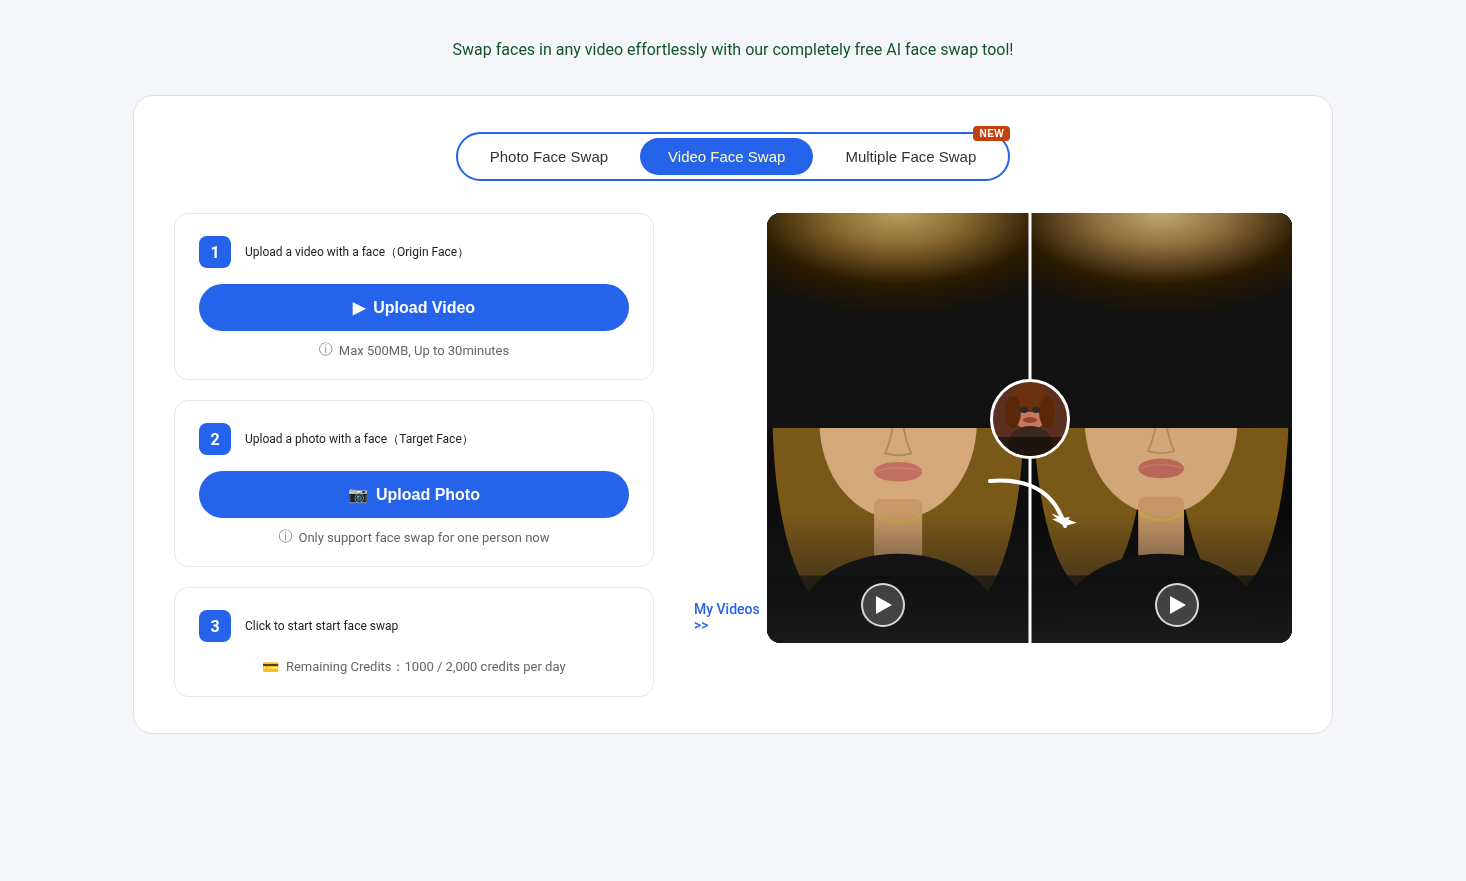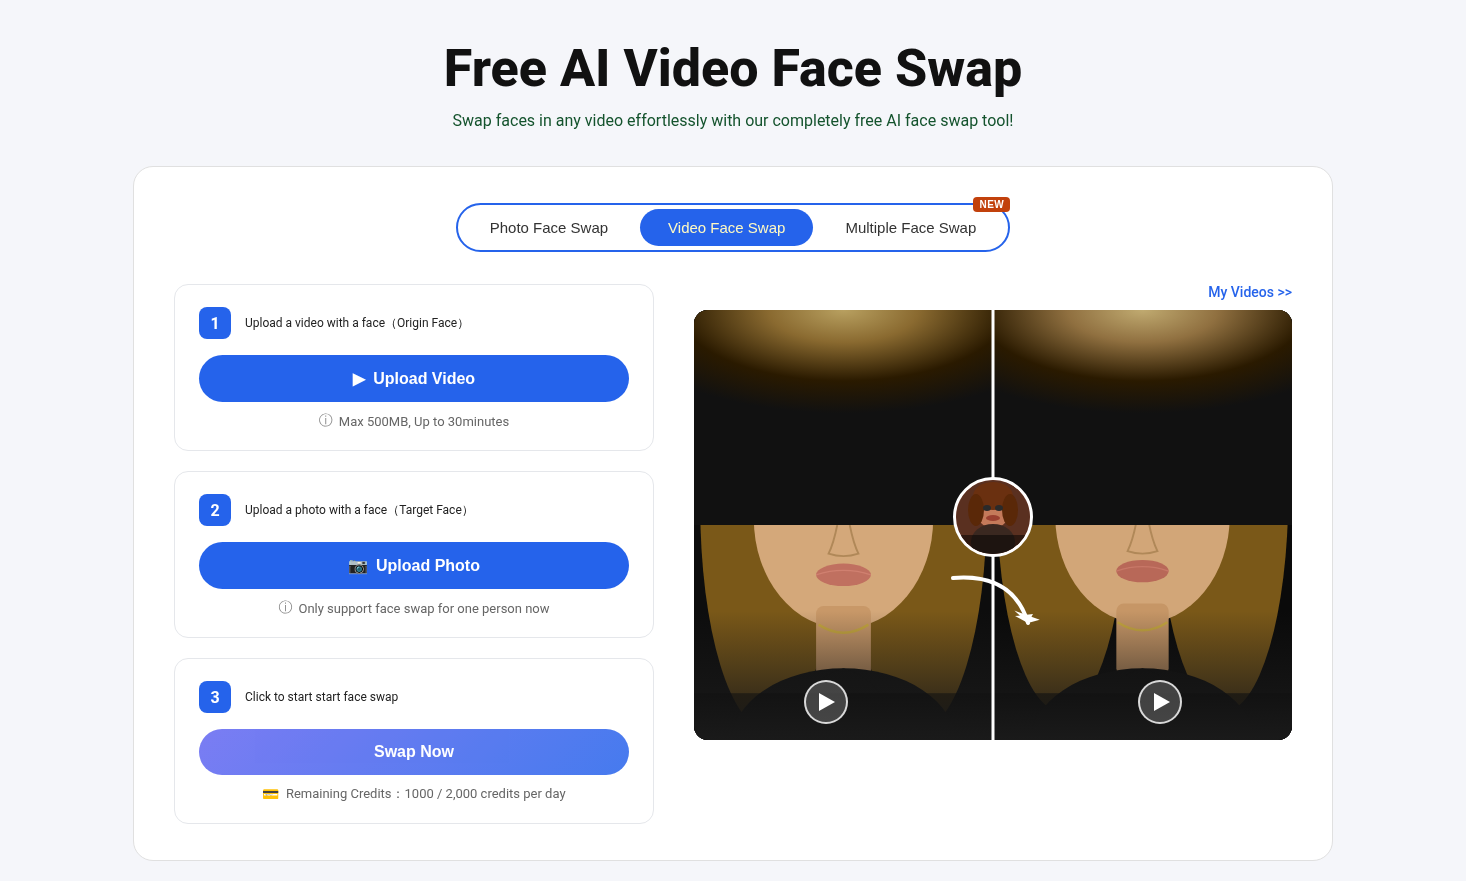--- a/index.html
+++ b/index.html
@@ -151,21 +151,21 @@
       justify-content: center;
     }
     .hint-icon {
       font-size: 14px;
       color: #888;
     }
     
     .preview-col {
       flex: 1;
       display: flex;
-      flex-direction: column;
+      flex-direction: row;
       align-items: center;
     }
     .my-videos-link {
       color: #2563eb;
       font-size: 14px;
       font-weight: 500;
       text-decoration: none;
       margin-bottom: 10px;
       cursor: pointer;
       align-self: flex-end;
@@ -289,21 +289,20 @@
     }
     
     .credits-icon {
       font-size: 14px;
     }
   </style>
 </head>
 <body>
 
 <div class="page-header">
-  <h1 class="page-title">Free AI Video Face Swap</h1>
   <p class="page-subtitle">Swap faces in any video effortlessly with our completely free AI face swap tool!</p>
 </div>
 
 <div class="main-card">
 
   <div class="tabs-container">
     <button class="tab">Photo Face Swap</button>
     <button class="tab active">Video Face Swap</button>
     <button class="tab" style="position:relative;">
       <span>Multiple Face Swap</span>
@@ -343,23 +342,20 @@
           <span class="hint-icon">ⓘ</span>
           <span>Only support face swap for one person now</span>
         </div>
       </div>
 
       <div class="step-card">
         <div class="step-header">
           <div class="step-number">3</div>
           <span class="step-label">Click to start start face swap</span>
         </div>
-        <button class="upload-btn swap-btn">
-          <span>Swap Now</span>
-        </button>
         <div class="step-hint">
           <span class="hint-icon credits-icon">💳</span>
           <span>Remaining Credits：1000 / 2,000 credits per day</span>
         </div>
       </div>
 
     </div>
 
     <div class="preview-col">
       <a class="my-videos-link">My Videos &gt;&gt;</a>

